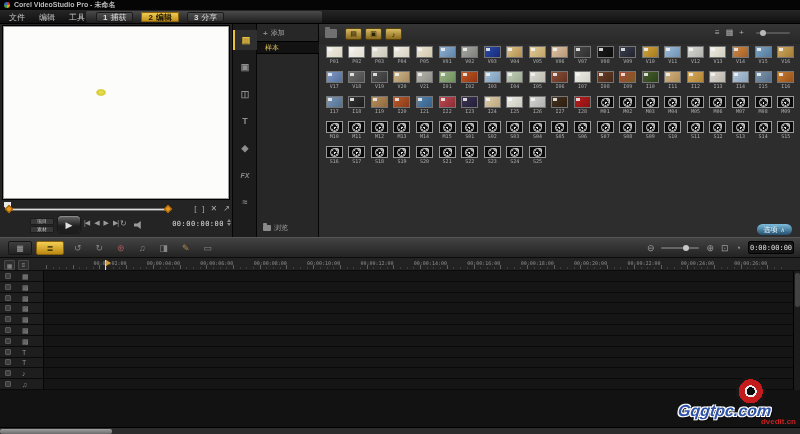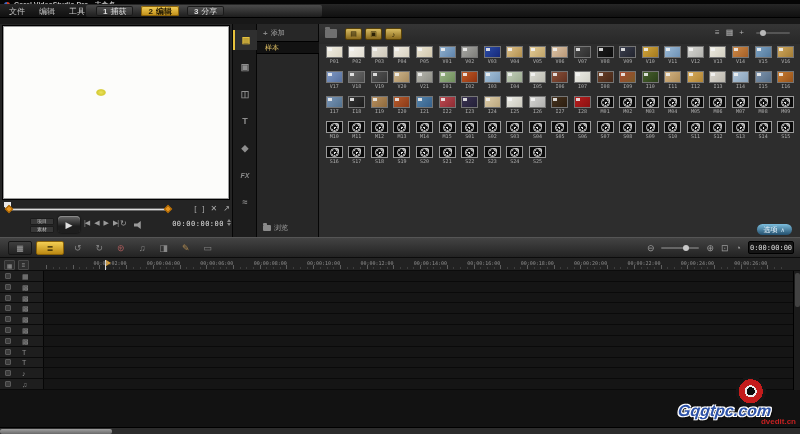--- a/index.html
+++ b/index.html
@@ -3,21 +3,21 @@
 <meta charset="utf-8">
 <style>
 *{box-sizing:border-box;margin:0;padding:0}
 html,body{background:#000}
 #app{position:relative;width:800px;height:434px;background:#181818;overflow:hidden;
   font-family:"Liberation Sans",sans-serif;color:#ccc;-webkit-font-smoothing:none}
 
 .titlebar{position:absolute;left:0;top:0;width:800px;height:10px;background:#050505;
   display:flex;align-items:center;gap:4px;padding-left:4px;font-size:7px;color:#bdbdbd;font-weight:bold}
 .logo{width:6px;height:6px;border-radius:50%;background:conic-gradient(#d83c20 0 25%,#e8a020 0 50%,#44a044 0 75%,#3a66c2 0)}
-.menubar{position:absolute;left:0;top:4px;width:800px;height:14px;background:linear-gradient(#262626,#101010);border-bottom:1px solid #000}
+.menubar{position:absolute;left:0;top:10px;width:800px;height:14px;background:linear-gradient(#262626,#101010);border-bottom:1px solid #000}
 #menu-items{position:absolute;left:2px;top:0;height:14px;display:flex;align-items:center}
 .menu-item{font-size:8px;color:#c6c6c6;padding:0 7px;cursor:default}
 .tabstrip{position:absolute;left:86px;top:1px;width:236px;height:12px;border-radius:2px;
   background:linear-gradient(#4a4a4a,#1d1d1d);display:flex;align-items:center;gap:8px;padding:0 10px}
 .step-tab{height:10px;border-radius:2px;display:flex;align-items:center;gap:3px;padding:0 7px;
   background:linear-gradient(#525252,#2c2c2c);box-shadow:inset 0 0 0 1px #1a1a1a;font-size:8px;color:#ddd}
 .step-tab.active{background:linear-gradient(#f6d35c,#bd8a14);color:#201803;font-weight:bold;box-shadow:inset 0 0 0 1px #8a6208}
 .step-num{font-weight:bold}
 
 .preview-panel{position:absolute;left:0;top:24px;width:233px;height:213px;background:#242424;border-right:1px solid #060606}

